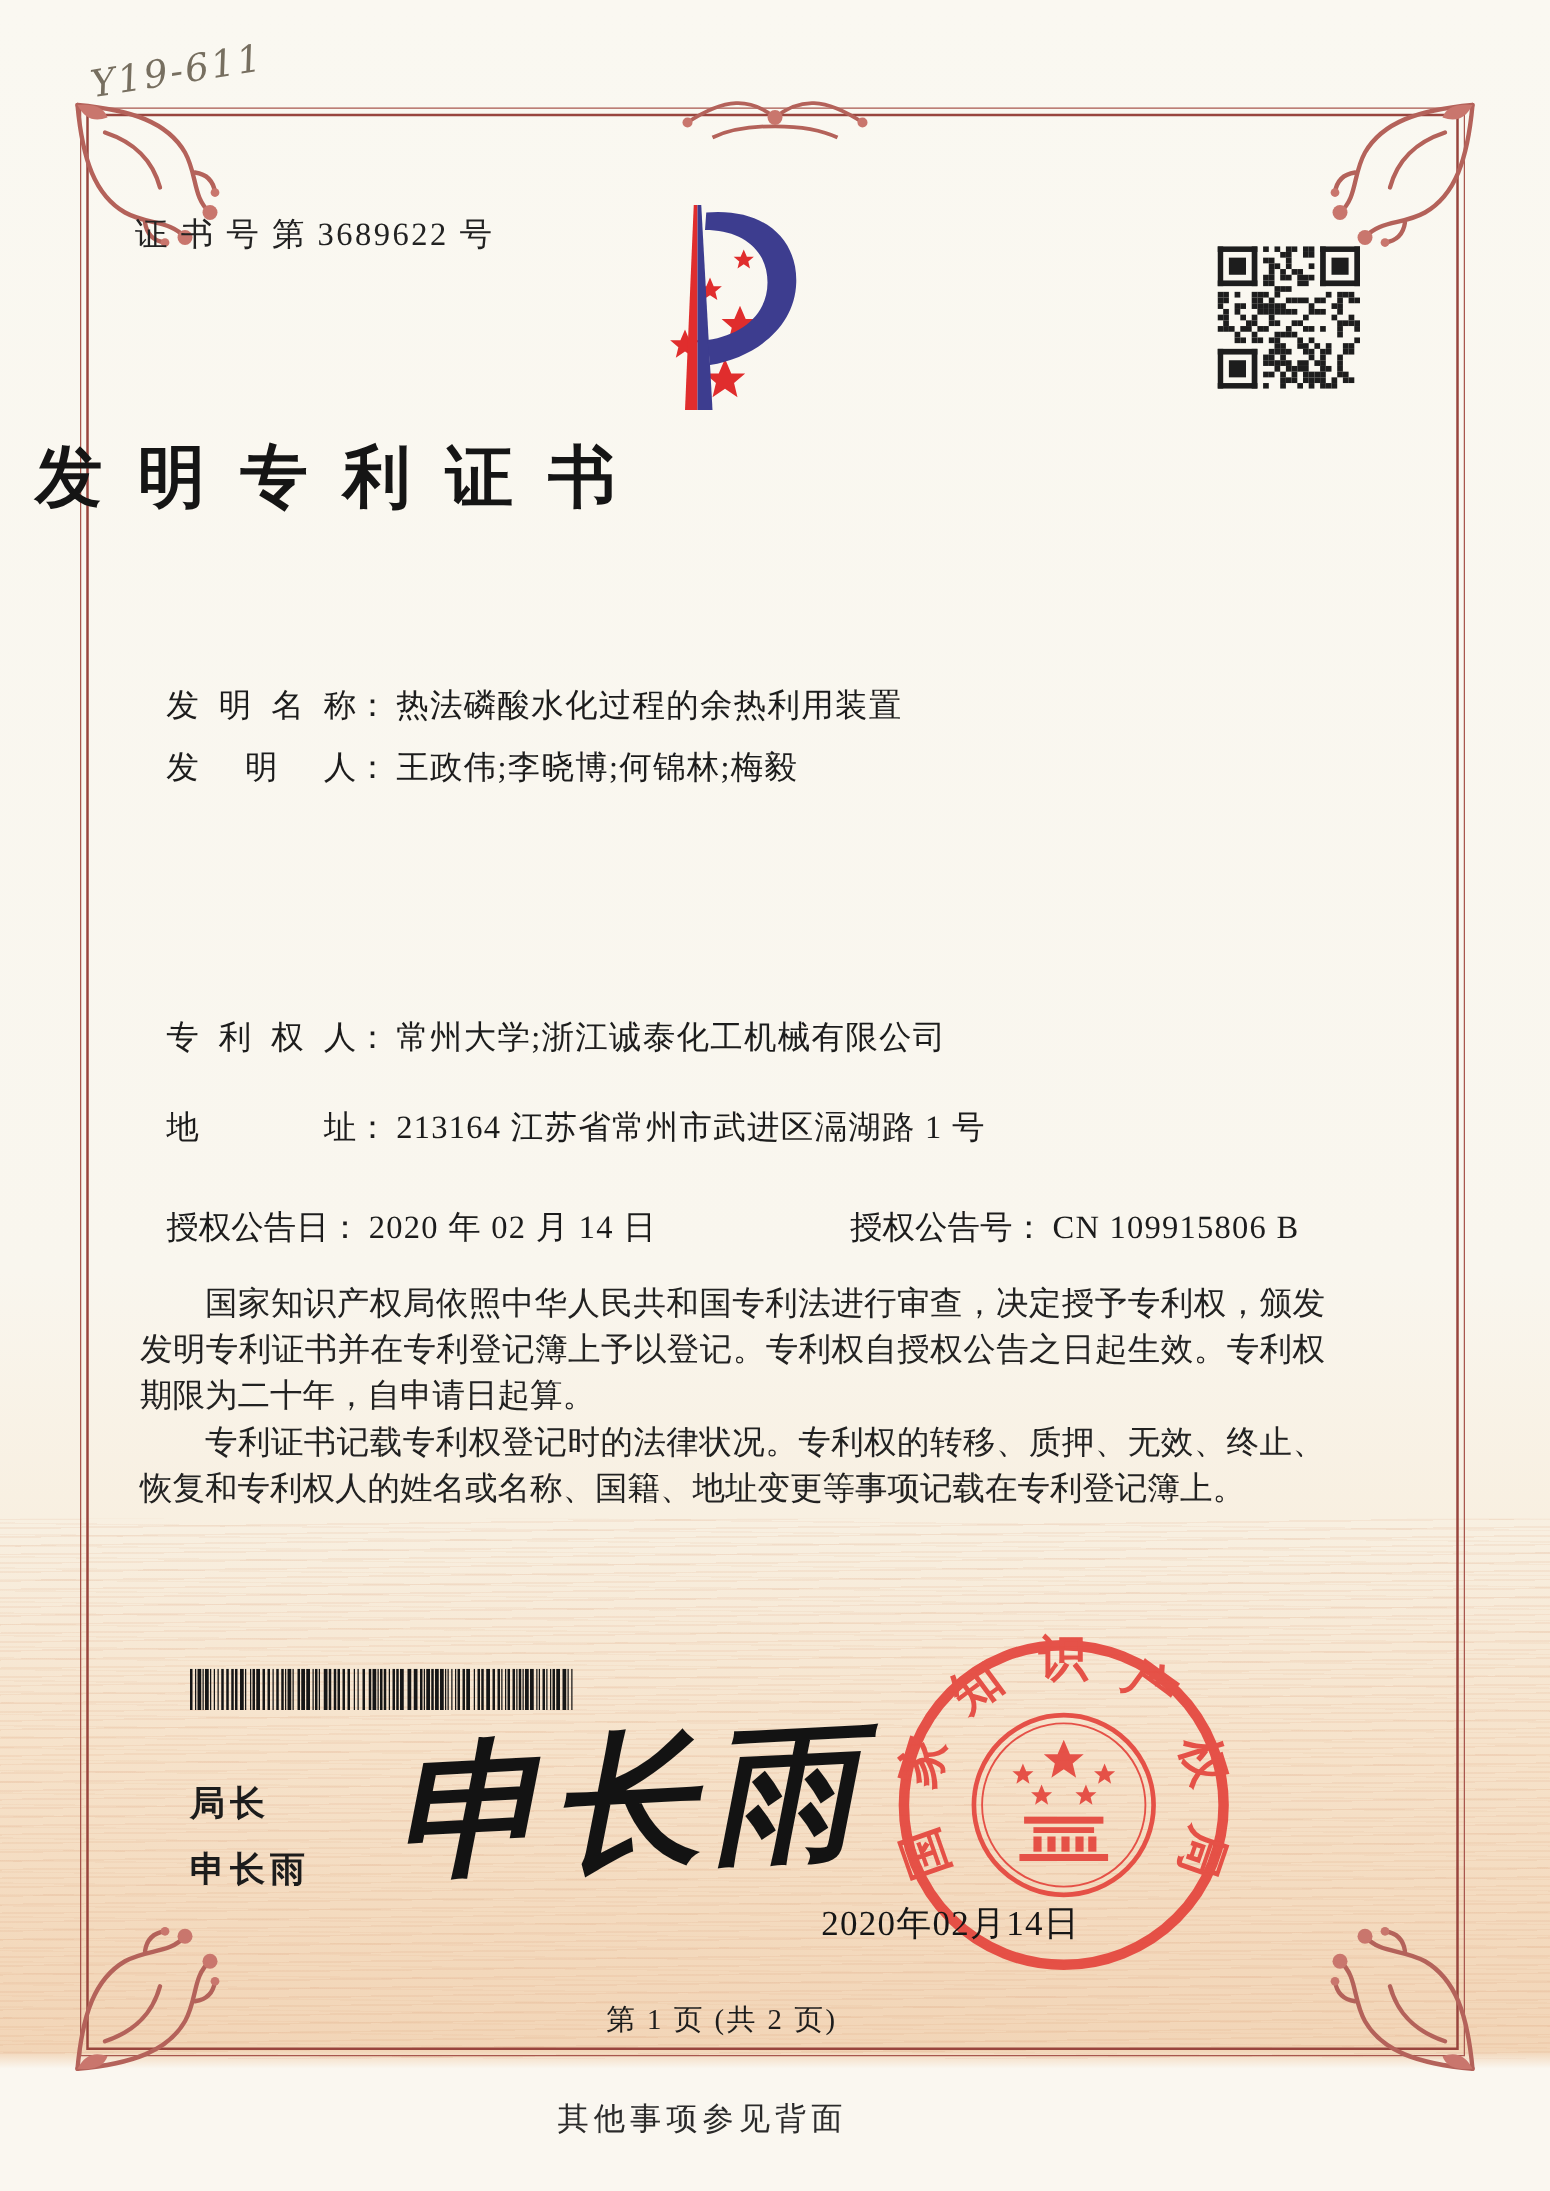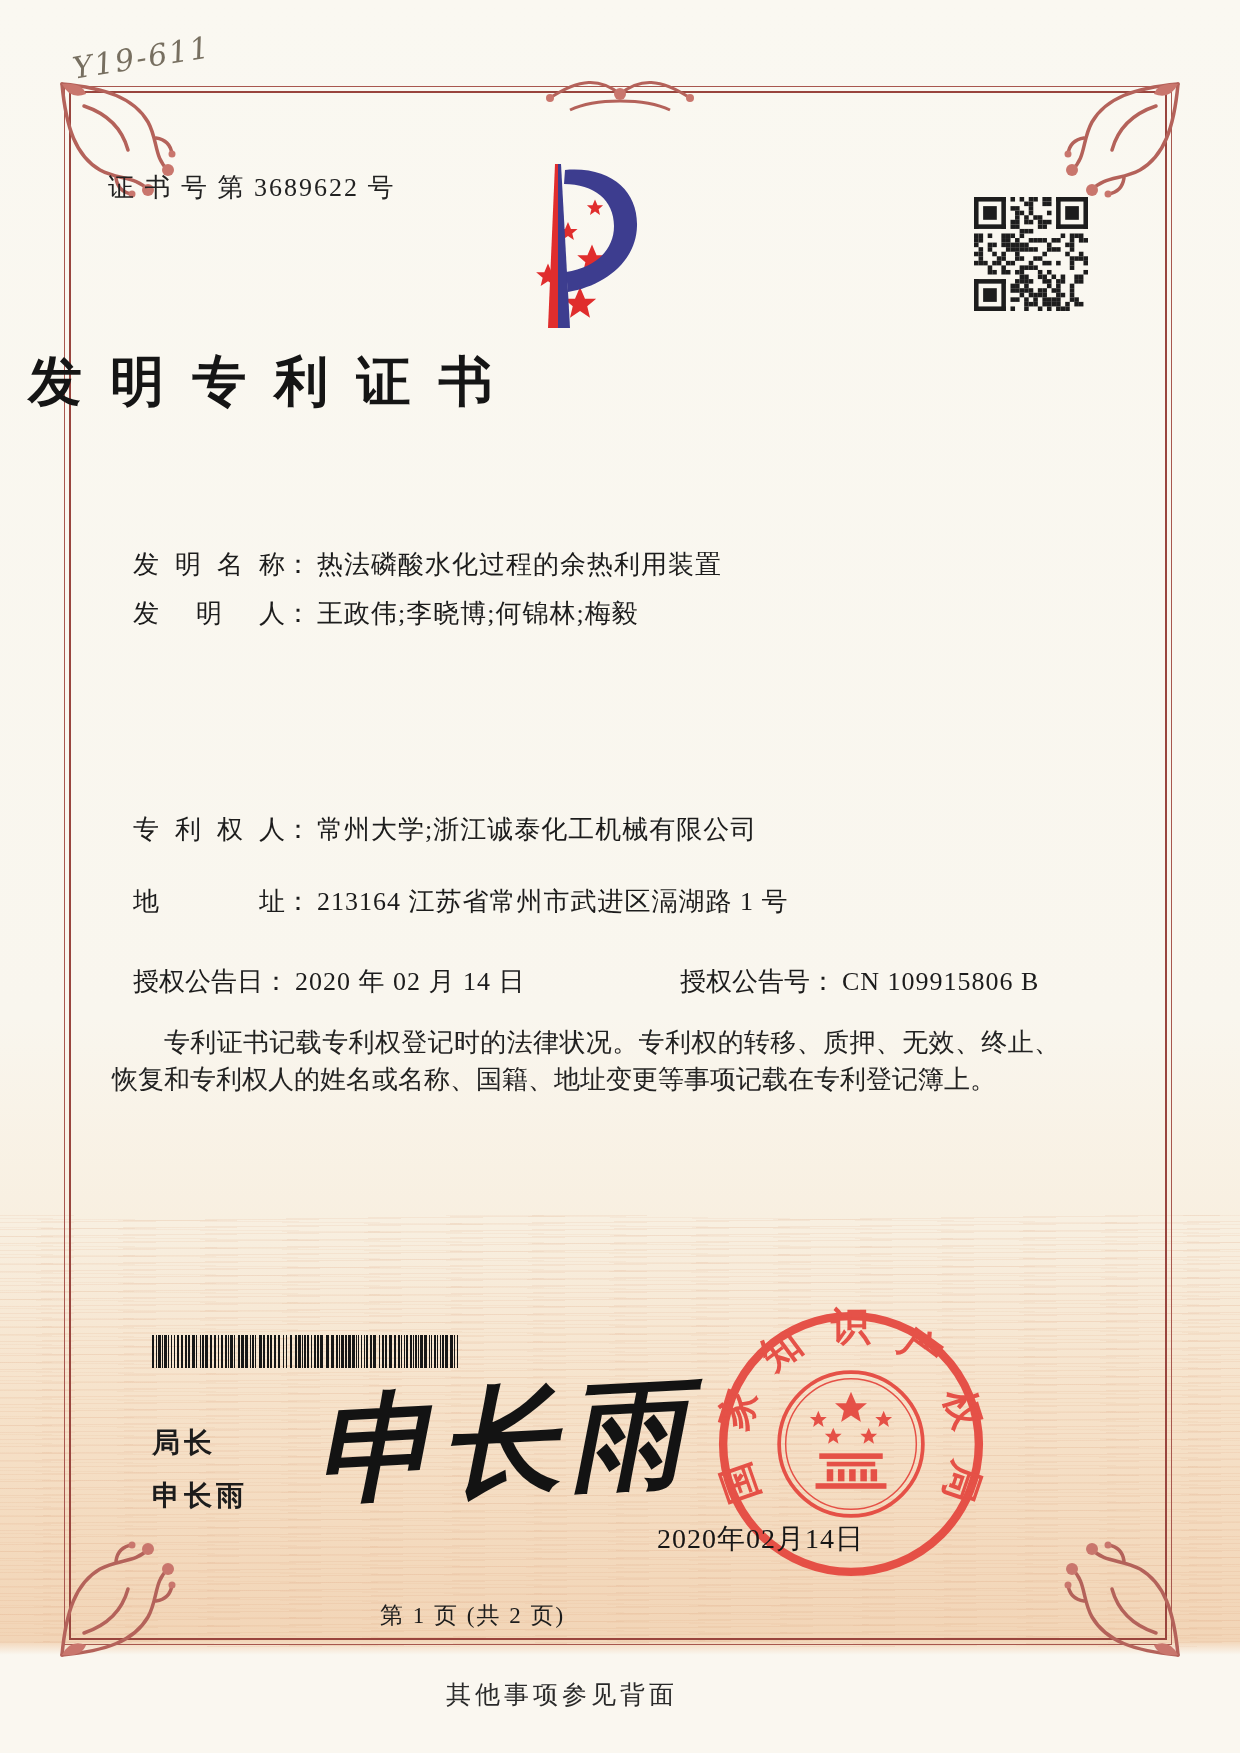--- a/index.html
+++ b/index.html
@@ -65,21 +65,21 @@
   #director-role{left:152px;top:1424px;font-size:28px;font-weight:700;letter-spacing:4px;}
   #director-name{left:152px;top:1477px;font-size:28px;font-weight:700;letter-spacing:4px;}
   #signature{
     left:315px;top:1362px;width:430px;font-size:118px;font-weight:700;font-style:italic;
     color:#131313;transform:rotate(-3deg);letter-spacing:8px;white-space:nowrap;
     font-family:"DejaVu Serif",serif;
   }
   #seal{left:711px;top:1304px;width:280px;height:280px;opacity:.9;}
   #seal-date{left:657px;top:1520px;font-size:28px;color:#161616;letter-spacing:1px;}
 
-  #page-info{left:380px;top:1600px;width:290px;text-align:left;font-size:23px;letter-spacing:2px;}
+  #page-info{left:380px;top:1600px;width:290px;text-align:right;font-size:23px;letter-spacing:2px;}
   #back-note{left:446px;top:1678px;font-size:25px;letter-spacing:4px;color:#2a2a2a;}
 </style>
 </head>
 <body>
 
 <div id="page">
   <div id="texture"></div>
   <div id="frame"></div>
   <div class="corner" id="corner-tl"><svg viewBox="0 0 128 128" width="128" height="128">
         <g fill="none" stroke="#b4625a" stroke-width="3.5" stroke-linecap="round">
@@ -413,20 +413,21 @@
   </div>
 
   <div class="field-row" id="row-grant">
     <span>授权公告日</span><span class="field-colon">：</span><span class="field-value">2020 年 02 月 14 日</span>
     <span id="grant-no">
       <span>授权公告号</span><span class="field-colon">：</span><span class="field-value">CN 109915806 B</span>
     </span>
   </div>
 
   <div class="abs" id="paragraphs">
+    <p>国家知识产权局依照中华人民共和国专利法进行审查，决定授予专利权，颁发发明专利证书并在专利登记簿上予以登记。专利权自授权公告之日起生效。专利权期限为二十年，自申请日起算。</p>
     <p>专利证书记载专利权登记时的法律状况。专利权的转移、质押、无效、终止、恢复和专利权人的姓名或名称、国籍、地址变更等事项记载在专利登记簿上。</p>
   </div>
 
   <svg class="abs" id="barcode" viewBox="0 0 312 33" preserveAspectRatio="none">
       <rect x="0" y="0" width="2" height="33" fill="#161616"></rect>
       <rect x="4" y="0" width="1" height="33" fill="#161616"></rect>
       <rect x="6" y="0" width="3" height="33" fill="#161616"></rect>
       <rect x="10" y="0" width="1" height="33" fill="#161616"></rect>
       <rect x="12" y="0" width="3" height="33" fill="#161616"></rect>
       <rect x="16" y="0" width="1" height="33" fill="#161616"></rect>

